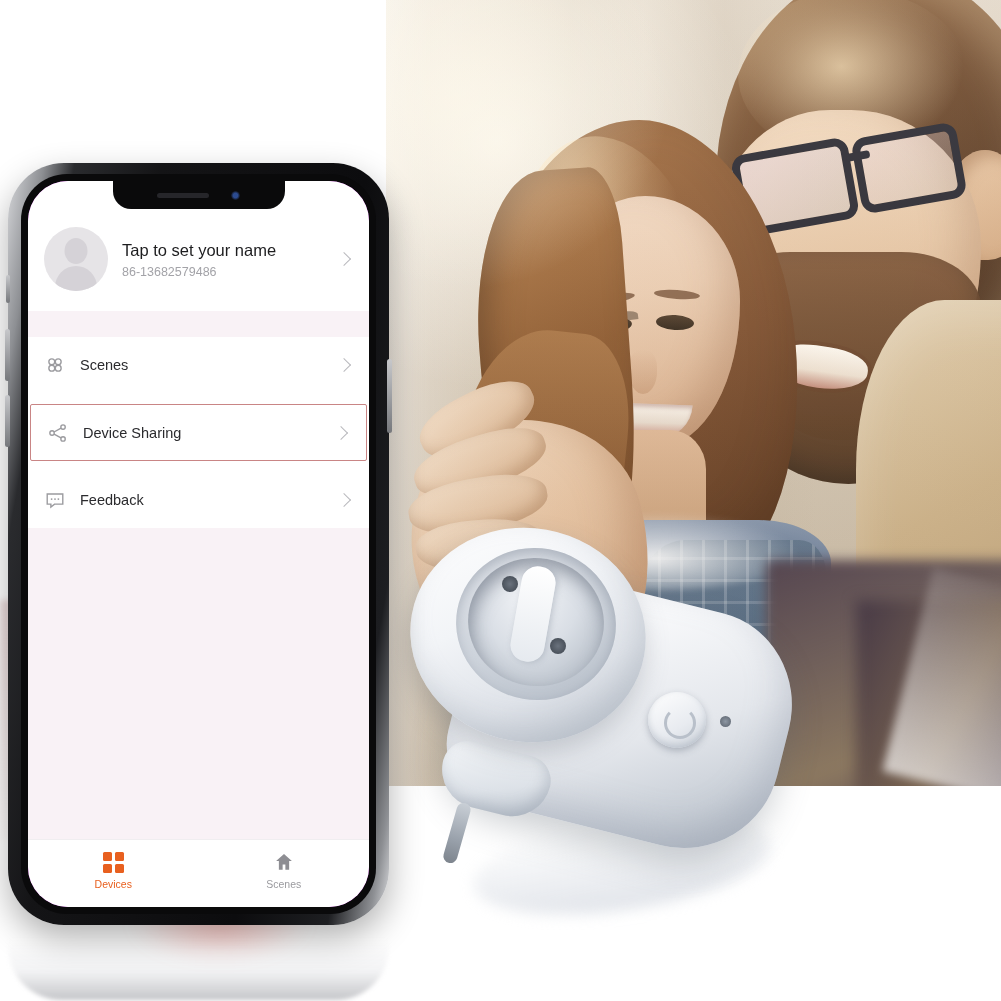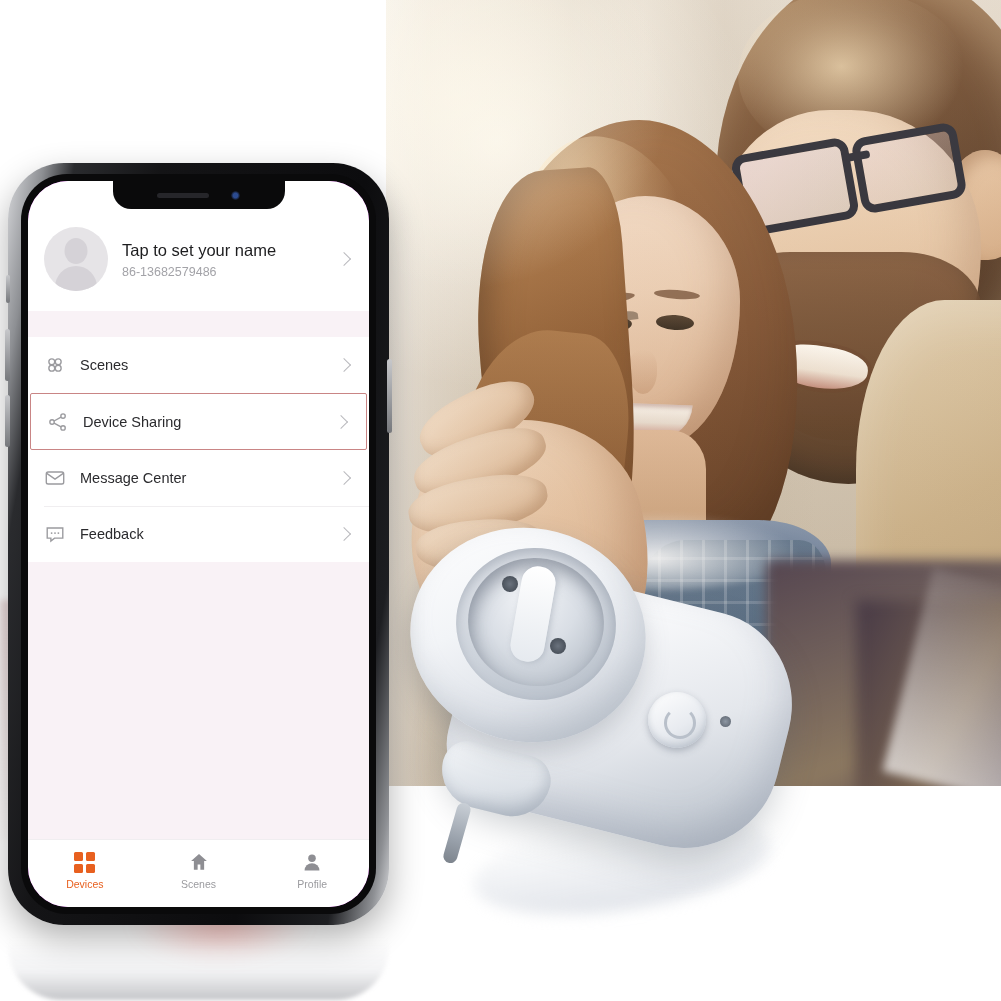--- a/index.html
+++ b/index.html
@@ -399,21 +399,21 @@
     padding: 0 16px;
     background: #ffffff;
   }
   .row + .row::before {
     content: ""; position: absolute; left: 16px; right: 0; top: 0;
     height: 1px; background: #f0eef0;
   }
   .row.selected {
     border: 1.6px solid #c98585;
     border-radius: 2px;
-    margin: 0 2px;
+    margin: 11px 2px;
     height: 57px;
   }
   .row.selected::before { display: none; }
   .row.selected + .row::before { display: none; }
   .ricon { width: 22px; height: 22px; flex: 0 0 auto; color: #9b9b9f; }
   .ricon svg { display: block; width: 22px; height: 22px; }
   .rlabel { flex: 1 1 auto; font-size: 14.5px; color: #2b2b2e; }
 
   .bottom-band { flex: 1 1 auto; background: #f9f2f6; min-height: 10px; }
 
@@ -552,30 +552,20 @@
                   <circle cx="5.5" cy="12" r="2.4"></circle>
                 <circle cx="17.5" cy="18.5" r="2.4"></circle>
                 <line x1="7.7" y1="10.9" x2="15.3" y2="6.7"></line>
                 <line x1="7.7" y1="13.2" x2="15.3" y2="17.3"></line>
               </svg>
             </span>
             <span class="rlabel">Device Sharing</span>
             <span class="chev"></span>
           </div>
 
-          <div class="row">
-            <span class="ricon">
-              <svg viewBox="0 0 24 24" fill="none" stroke="currentColor" stroke-width="1.5">
-                <rect x="2.5" y="5.5" width="19" height="13" rx="2"></rect>
-                <path d="M3 7l9 6.2L21 7"></path>
-              </svg>
-            </span>
-            <span class="rlabel">Message Center</span>
-            <span class="chev"></span>
-          </div>
 
 
 
           <div class="row">
             <span class="ricon">
               <svg viewBox="0 0 24 24" fill="none" stroke="currentColor" stroke-width="1.5">
                 <path d="M3.5 5.5h17v11h-9l-4 3.2V16.5h-4z"></path>
                 <circle cx="8.3" cy="11" r="1" fill="currentColor" stroke="none"></circle>
                 <circle cx="12" cy="11" r="1" fill="currentColor" stroke="none"></circle>
                 <circle cx="15.7" cy="11" r="1" fill="currentColor" stroke="none"></circle>
@@ -600,28 +590,19 @@
             <span class="tab-label">Devices</span>
           </div>
           <div class="tab">
             <span class="tab-icon home-icon">
               <svg viewBox="0 0 24 24" fill="#8e8e93">
                 <path d="M12 3.2L3.4 11h3v9.4h4.1v-5.6h3v5.6h4.1V11h3z"></path>
               </svg>
             </span>
             <span class="tab-label">Scenes</span>
           </div>
-          <div class="tab">
-            <span class="tab-icon person-icon">
-              <svg viewBox="0 0 24 24" fill="#8e8e93">
-                <circle cx="12" cy="8" r="4.1"></circle>
-                <path d="M3.9 21.4a8.1 8.1 0 0 1 16.2 0z"></path>
-              </svg>
-            </span>
-            <span class="tab-label">Profile</span>
-          </div>
         </div>
 
       </div>
     </div>
   </div>
 
 </div>
 
 </body></html>

